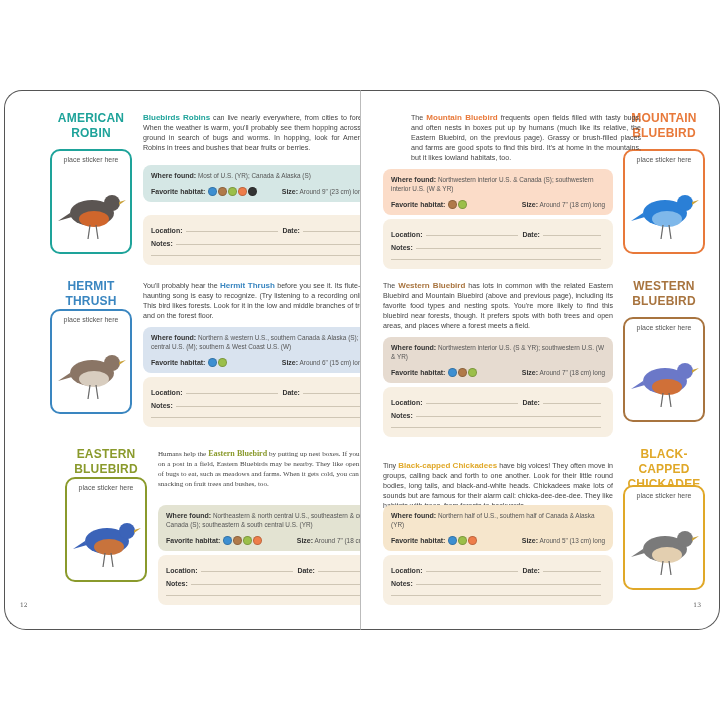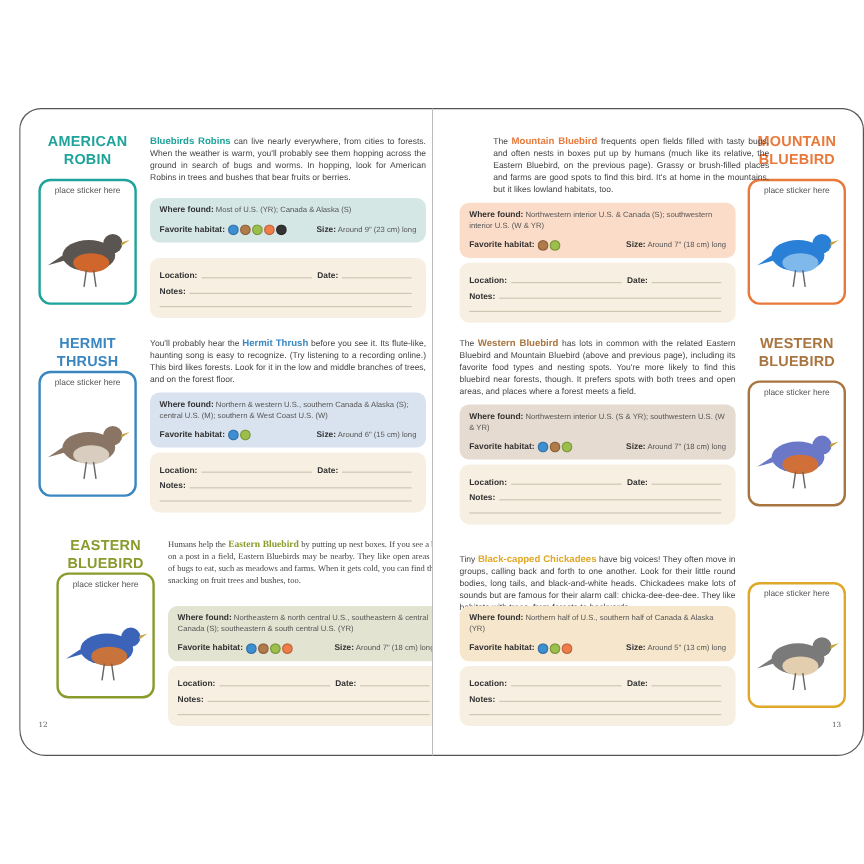--- a/index.html
+++ b/index.html
@@ -6,21 +6,21 @@
   html, body { width: 720px; height: 720px; background: #ffffff; overflow: hidden; }
   body { font-family: "Liberation Sans", sans-serif; color: #3a3a3a; position: relative; }
 
   .book {
     position: absolute; left: 0; top: 90px; width: 720px; height: 540px;
     background: #ffffff;
   }
   .page {
     position: absolute; top: 0; height: 540px; background: #fff;
   }
-  .page.left { left: 16px; width: 360px; border: 1.5px solid #555; border-right: none; border-radius: 18px 0 0 22px; }
+  .page.left { left: 4px; width: 360px; border: 1.5px solid #555; border-right: none; border-radius: 18px 0 0 22px; padding-left: 30px; }
   .page.right { left: 360px; width: 360px; border: 1.5px solid #555; border-left: 1px solid #bbb; border-radius: 0 18px 22px 0; }
 
   .entry { position: absolute; width: 100%; height: 170px; }
 
   .bird-title {
     position: absolute; width: 82px; text-align: center;
     font-weight: bold; font-size: 12px; line-height: 15px; letter-spacing: 0.2px;
   }
   .sticker {
     position: absolute; width: 82px; height: 105px; border: 2px solid; border-radius: 10px; background: #fff;
@@ -281,20 +281,21 @@
         <span class="line"></span>
       </div>
       <div class="line-row">
         <span>Notes:</span>
         <span class="line"></span>
       </div>
       <div class="line full"></div>
     </div>
   </div>
       <div class="entry" style="top: 346px;">
+    <div class="bird-title" style="color: rgb(224, 168, 40); left: 262px; top: 10px;">BLACK-CAPPED CHICKADEE</div>
     <div class="sticker" style="border-color: rgb(224, 168, 40); left: 262px; top: 48px;">
       <div class="sticker-label">place sticker here</div>
       <svg class="bird-img" viewBox="0 0 74 80">
             <ellipse cx="36" cy="44" rx="22" ry="13" fill="#7a7a7a"></ellipse>
             <ellipse cx="38" cy="50" rx="15" ry="8" fill="#e3cfb0"></ellipse>
             <circle cx="56" cy="34" r="8" fill="#7a7a7a"></circle>
             <polygon points="63,33 70,31 63,36" fill="#c9a13a"></polygon>
             <polygon points="14,44 2,52 16,48" fill="#7a7a7a"></polygon>
             <line x1="34" y1="56" x2="32" y2="70" stroke="#666" stroke-width="1.2"></line>
             <line x1="40" y1="56" x2="42" y2="70" stroke="#666" stroke-width="1.2"></line>

